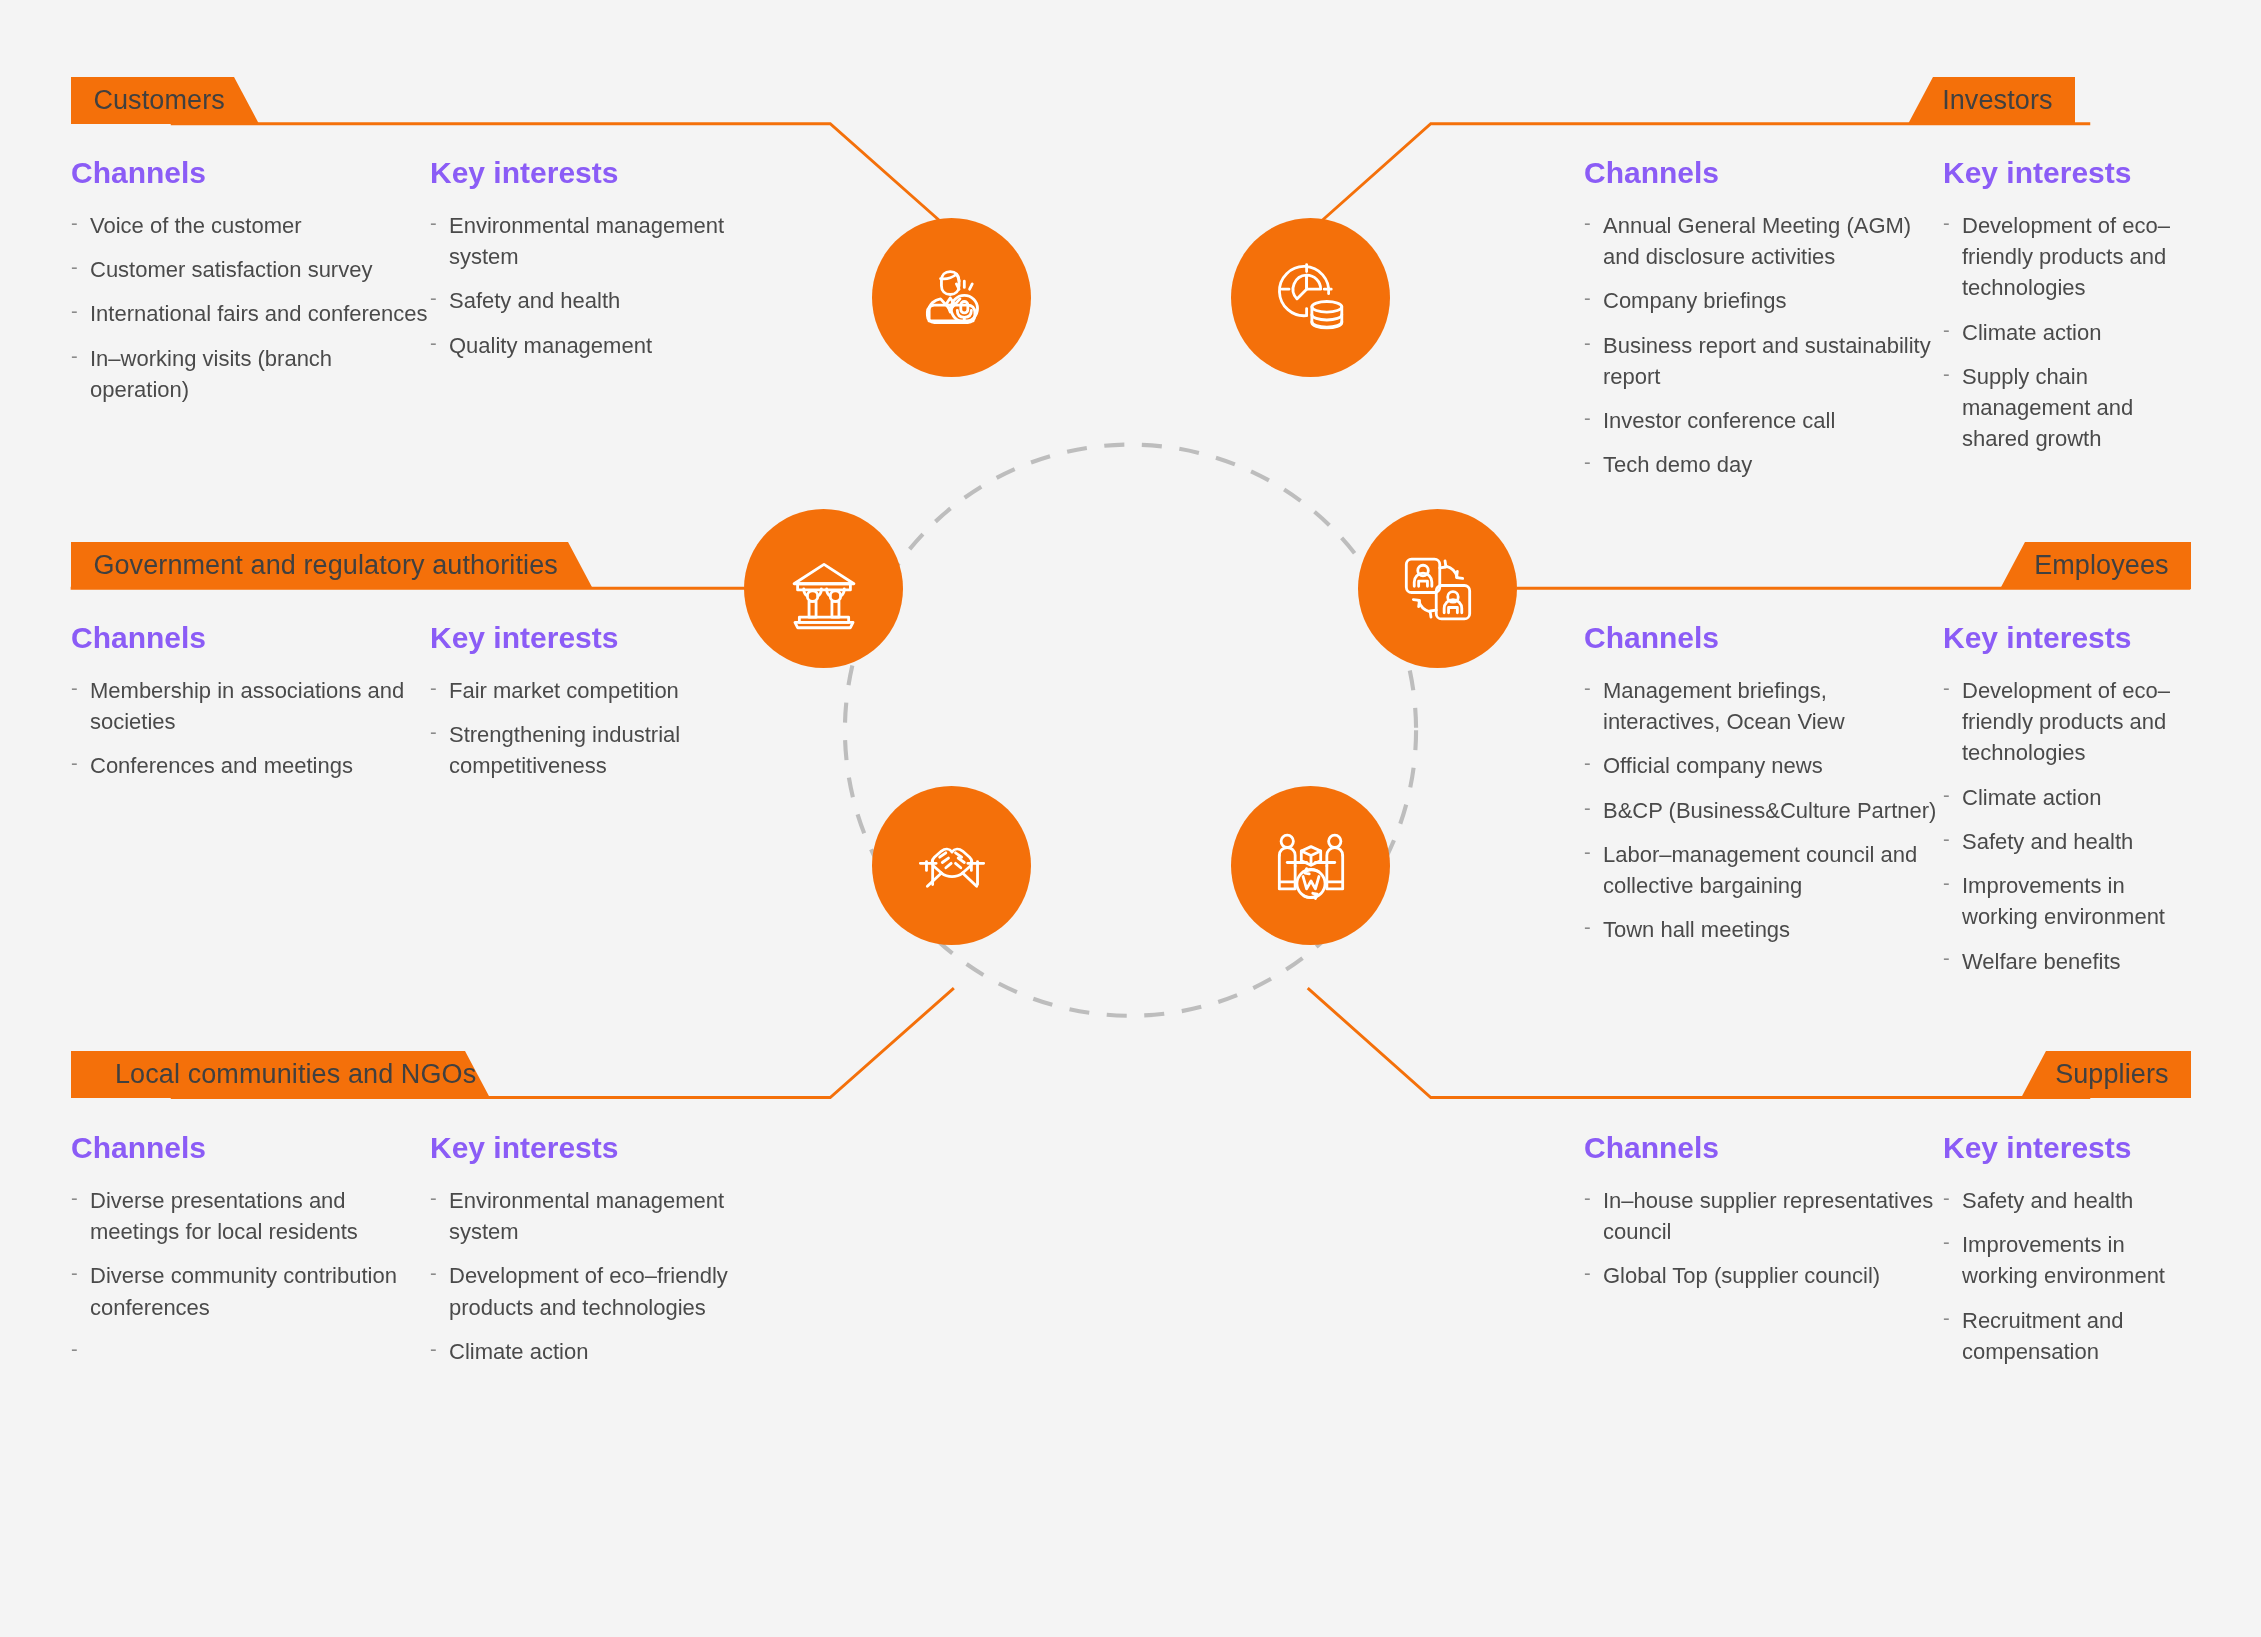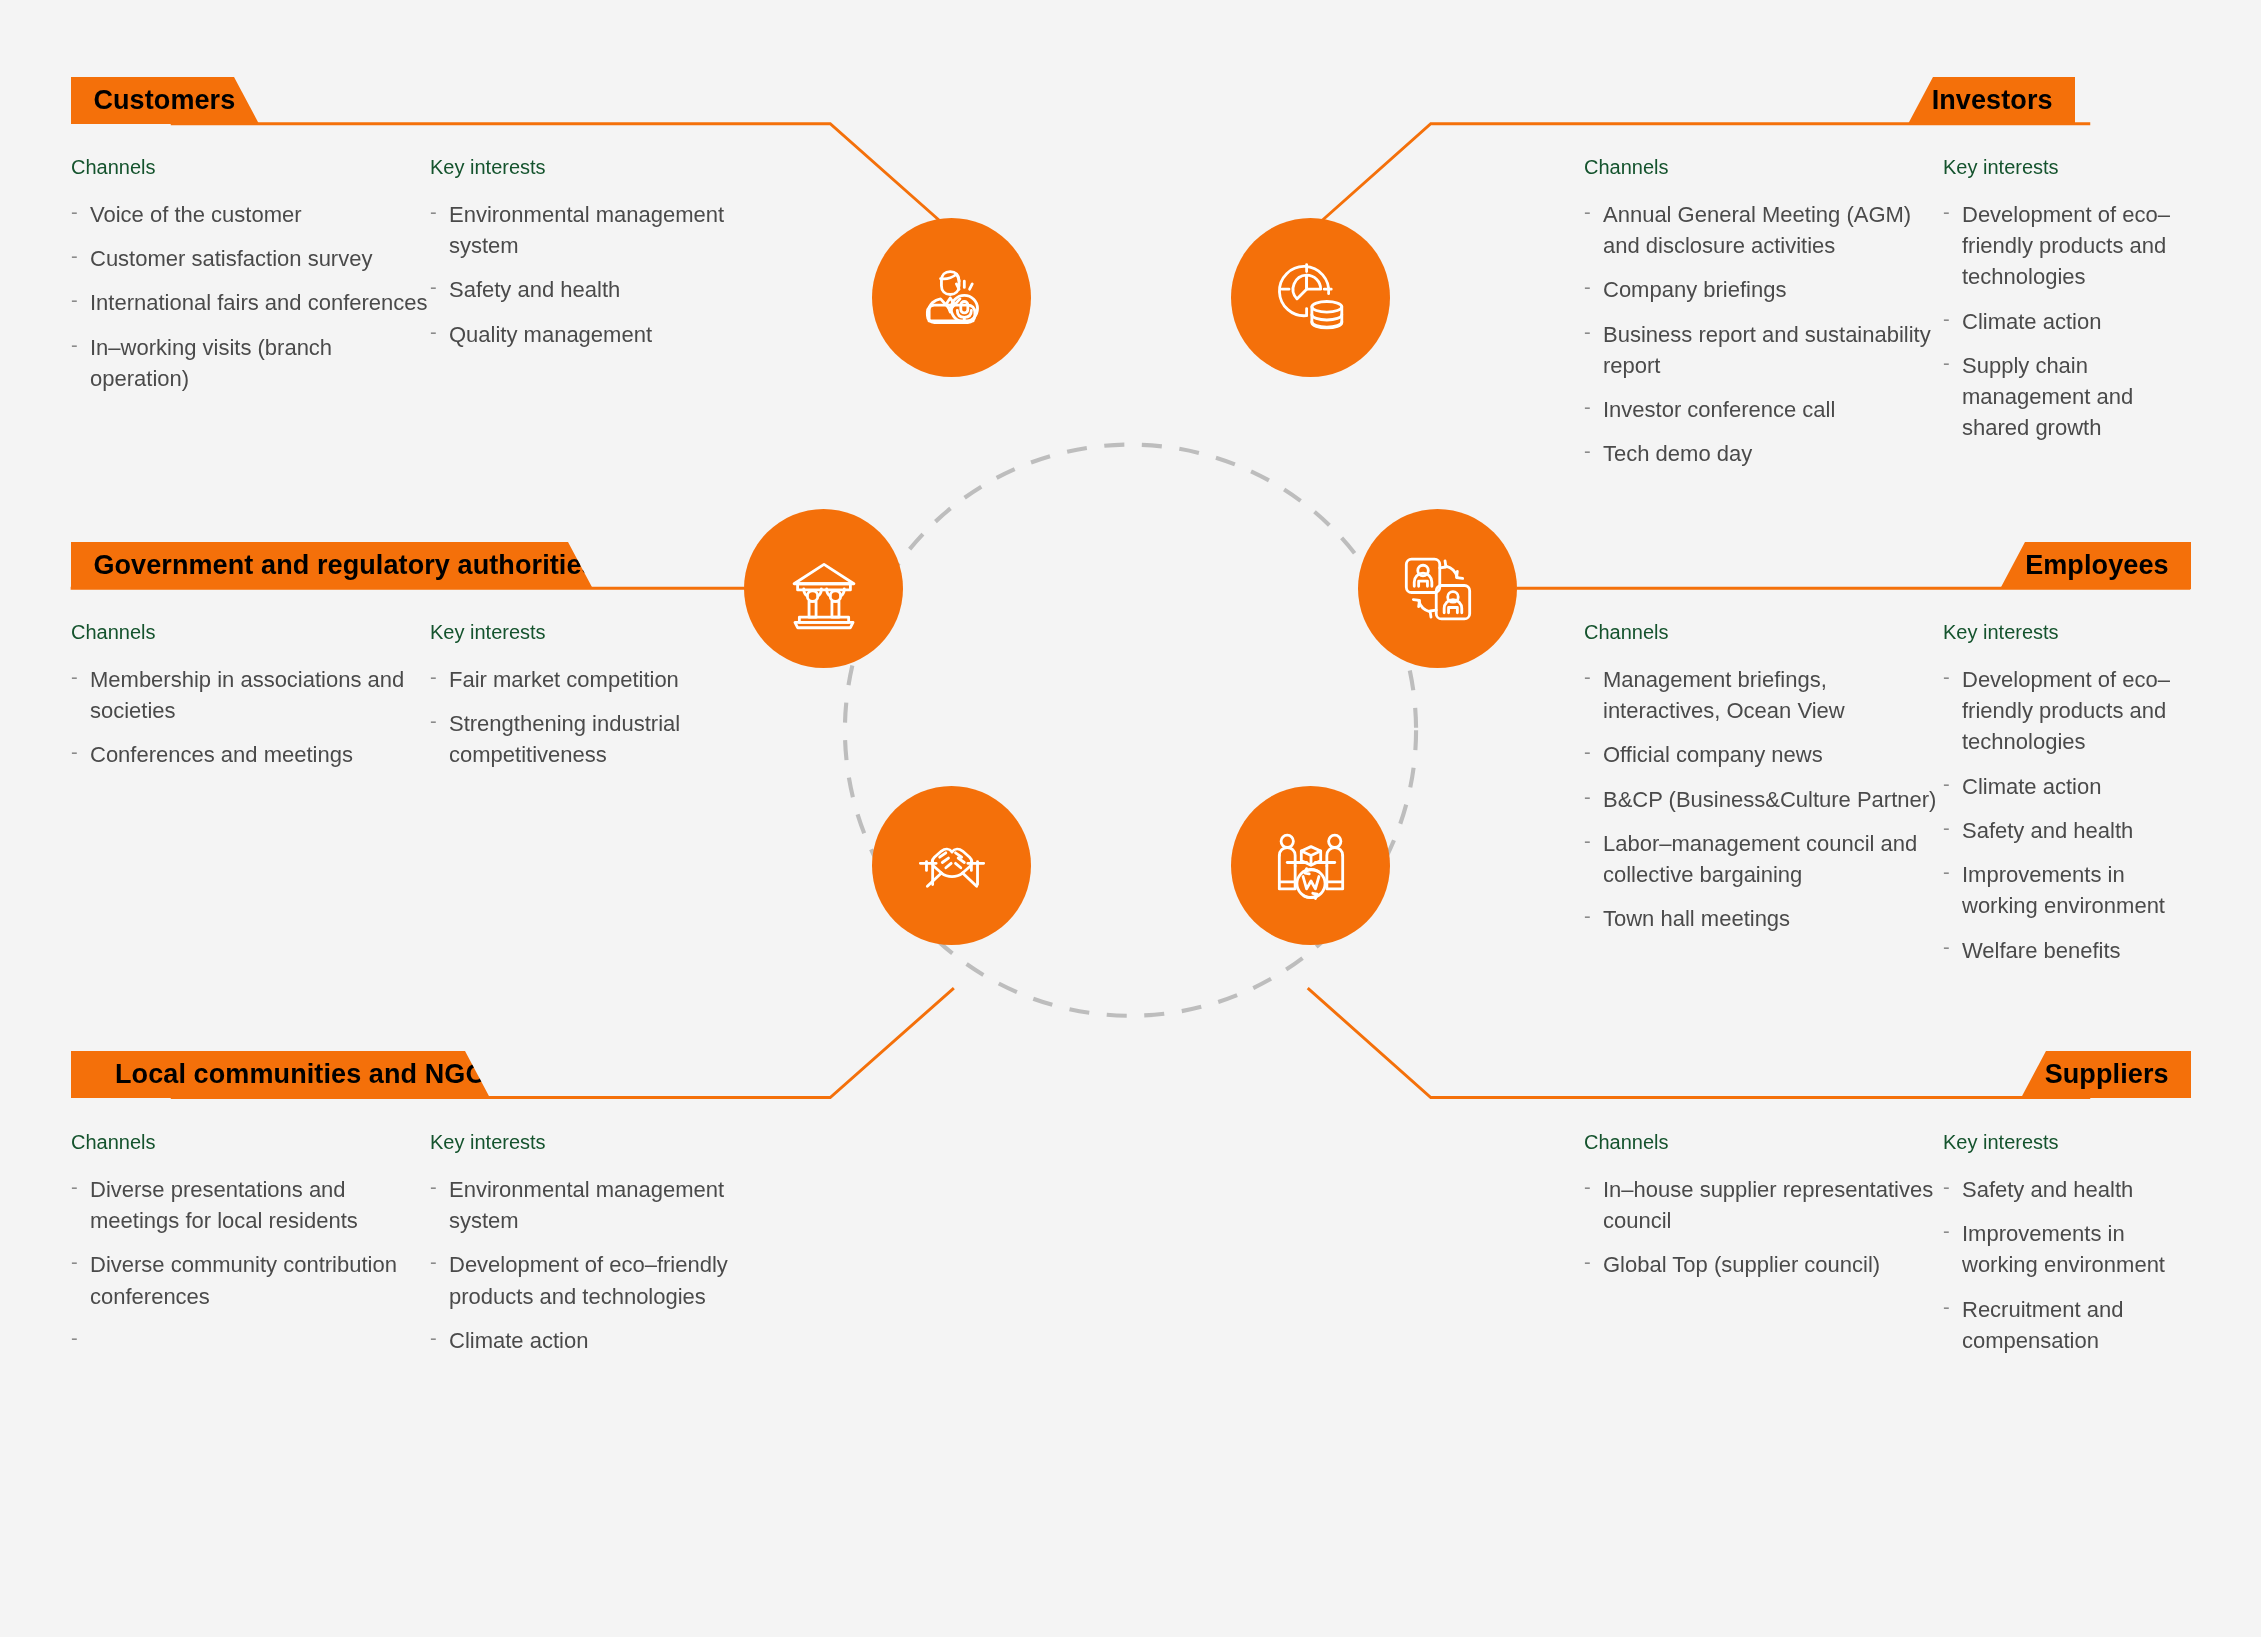--- a/index.html
+++ b/index.html
@@ -27,35 +27,35 @@
     padding-left:22.4px;
     justify-content:flex-start;
     clip-path:polygon(0 0, calc(100% - 25px) 0, 100% 100%, 0 100%);
   }
   .tab.right{
     padding-right:22.4px;
     justify-content:flex-end;
     clip-path:polygon(25px 0, 100% 0, 100% 100%, 0 100%);
   }
   .tab-label{
-    color:#000000;
+    color:#404040;
     font-size:27px;
-    font-weight:700;
+    font-weight:400;
     letter-spacing:0.1px;
     white-space:nowrap;
   }
 
   
   .block{position:absolute;}
   .cols{display:flex;}
   .col{box-sizing:border-box;}
   .col-title{
-    font-size:20px;
-    font-weight:400;
-    color:#14532d;
+    font-size:30px;
+    font-weight:700;
+    color:#8b5cf6;
     margin-bottom:20px;
     white-space:nowrap;
   }
   .item{
     position:relative;
     font-size:22px;
     line-height:1.42;
     color:#4a4a4a;
     margin-bottom:13px;
     padding-left:19px;

